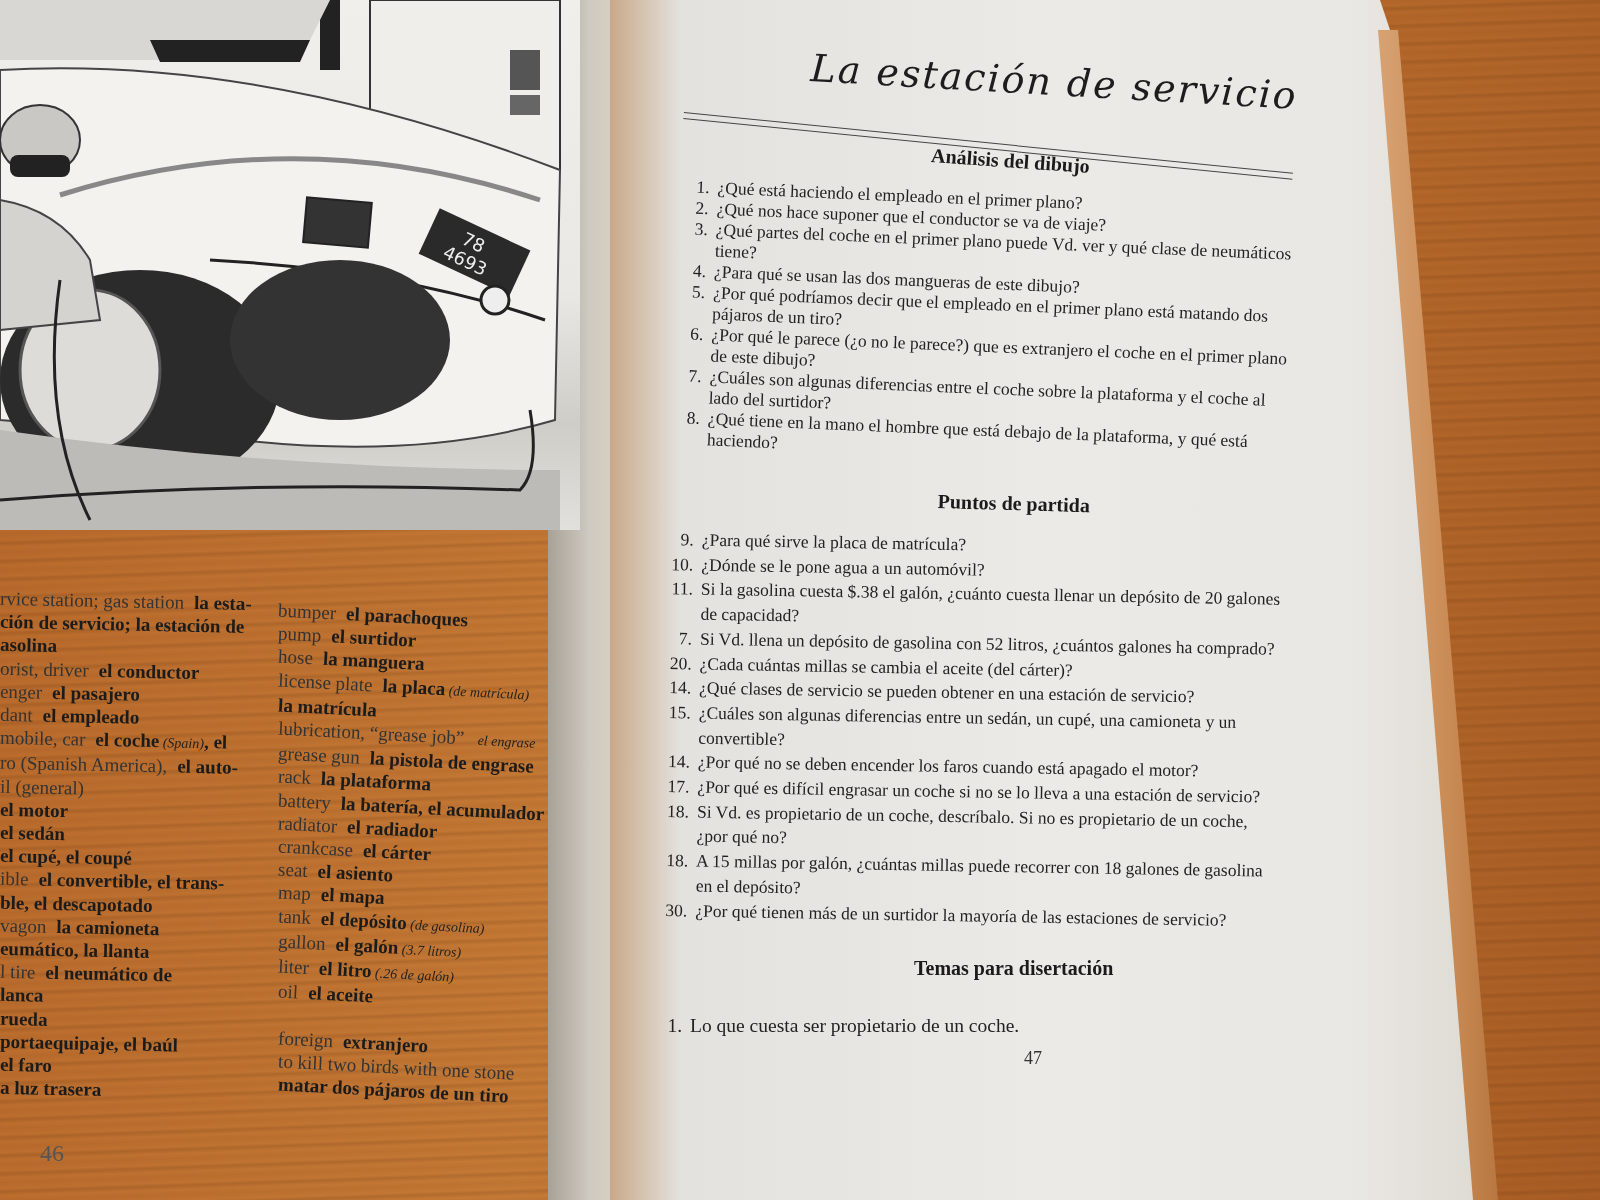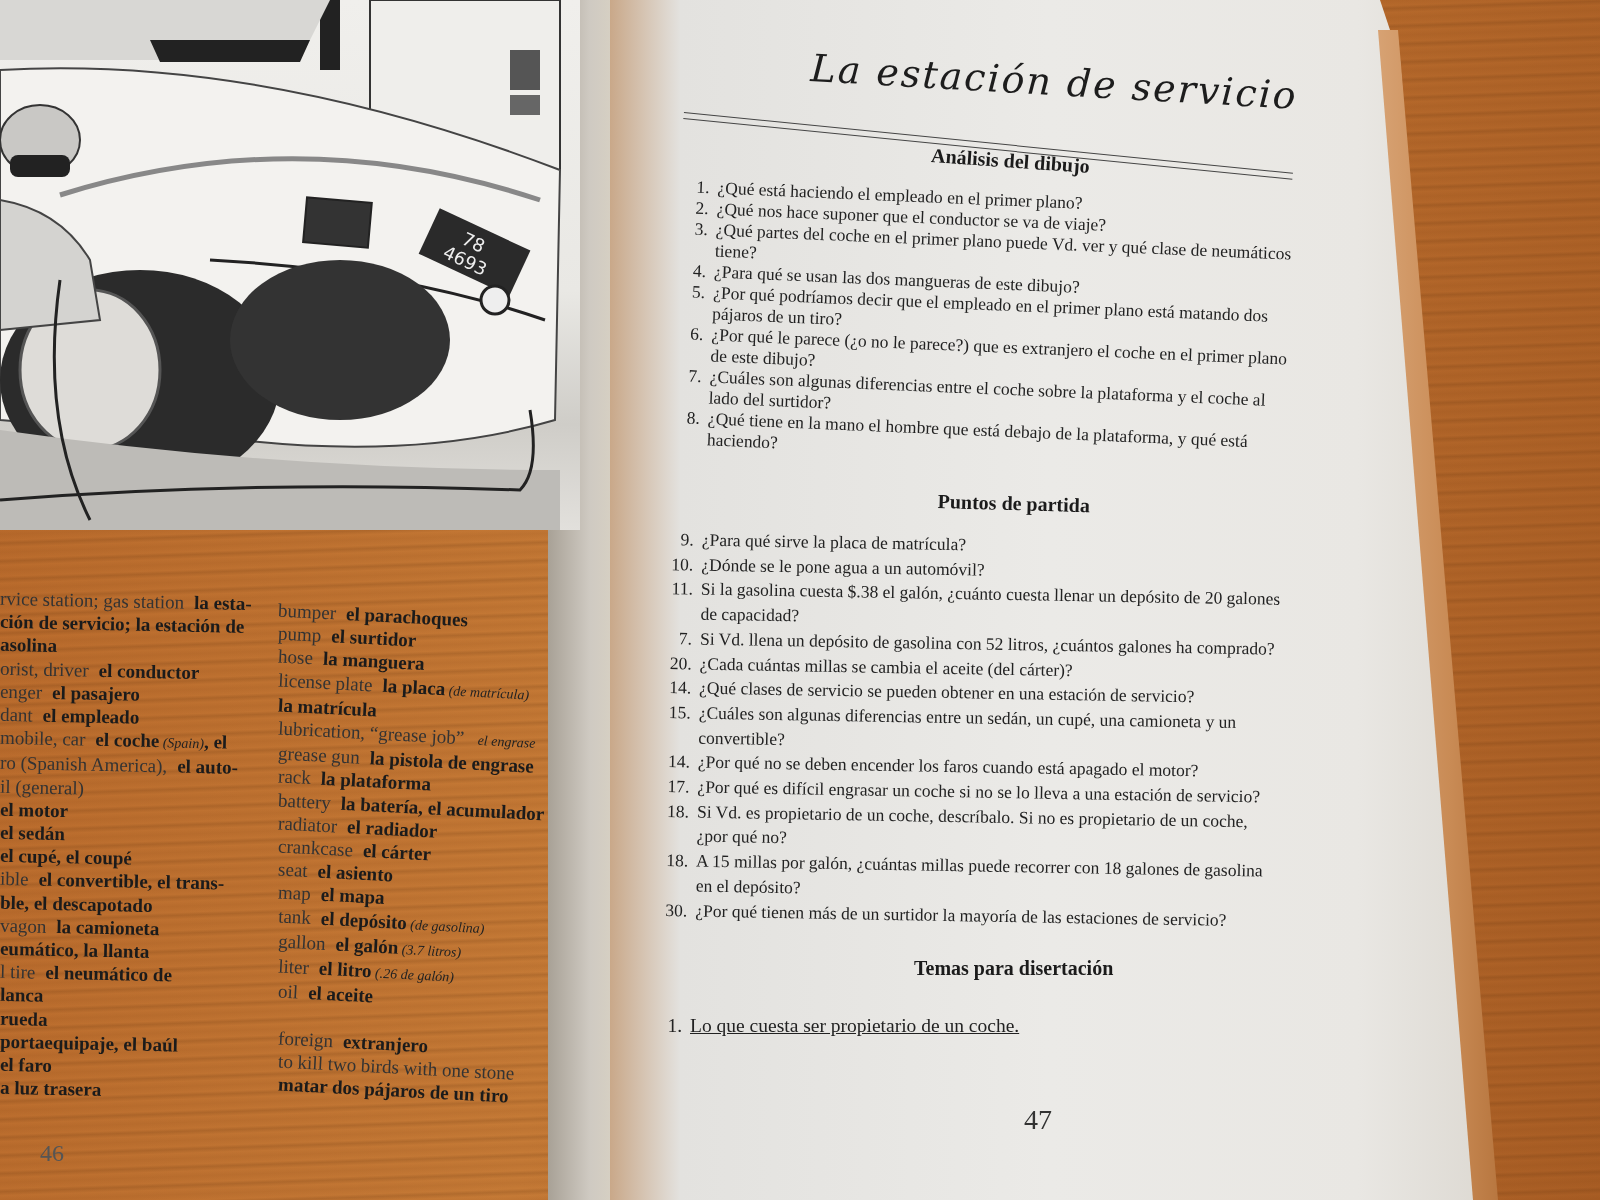--- a/index.html
+++ b/index.html
@@ -68,22 +68,22 @@
     transform: rotate(5.7deg); transform-origin:0 0;
   }
   .section-head {
     position:absolute; font-weight:bold; font-size:20px; color:#1b1b1b; white-space:nowrap;
   }
   .q-list { position:absolute; color:#222; font-size:17.5px; line-height:21px; }
   .q-item { position:relative; white-space:nowrap; }
   .q-num { display:inline-block; width:30px; text-align:right; margin-right:8px; }
   .q-text { display:inline; }
   .q-cont { padding-left:38px; white-space:nowrap; }
-  .topic-list { position:absolute; left:652px; top:1012px; font-size:19.5px; line-height:28px; color:#222;text-decoration:underline; }
-  .page-num-right { position:absolute; left:1024px; top:1104px; font-size:28px; color:#333;text-align:right; }
+  .topic-list { position:absolute; left:652px; top:1012px; font-size:19.5px; line-height:28px; color:#222; }
+  .page-num-right { position:absolute; left:1024px; top:1048px; font-size:18px; color:#333;text-align:right; }
 </style>
 </head>
 <body>
 
 <div class="wood-grain"></div>
 
 <div class="book">
   <div class="gutter"></div>
   <div class="page-right"></div>
   <div class="page-edge"></div>

